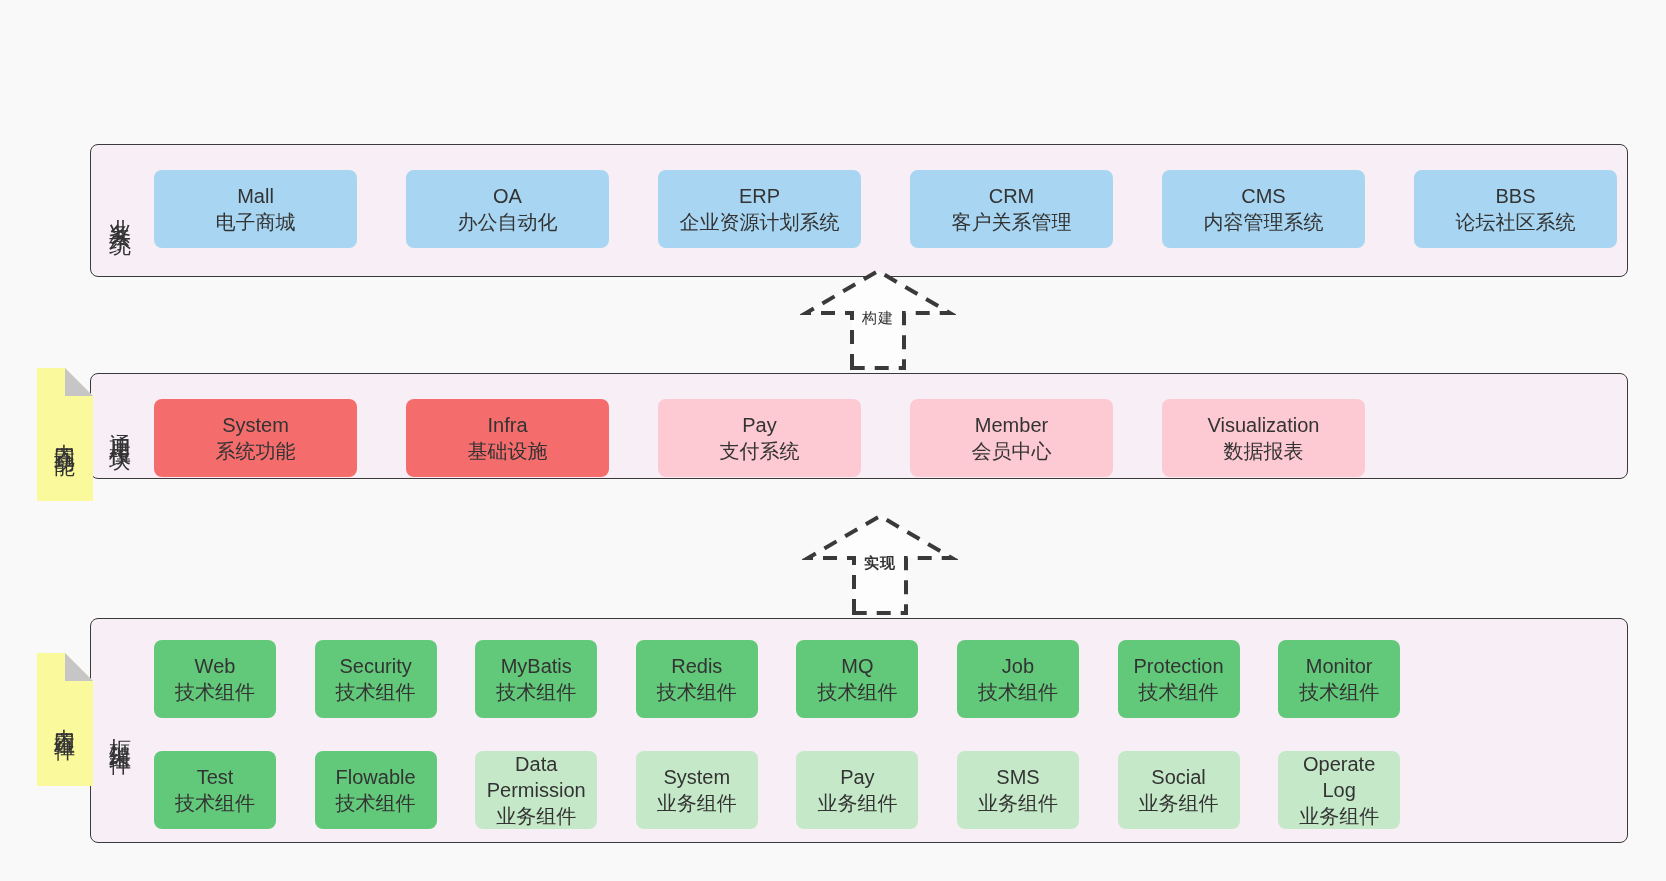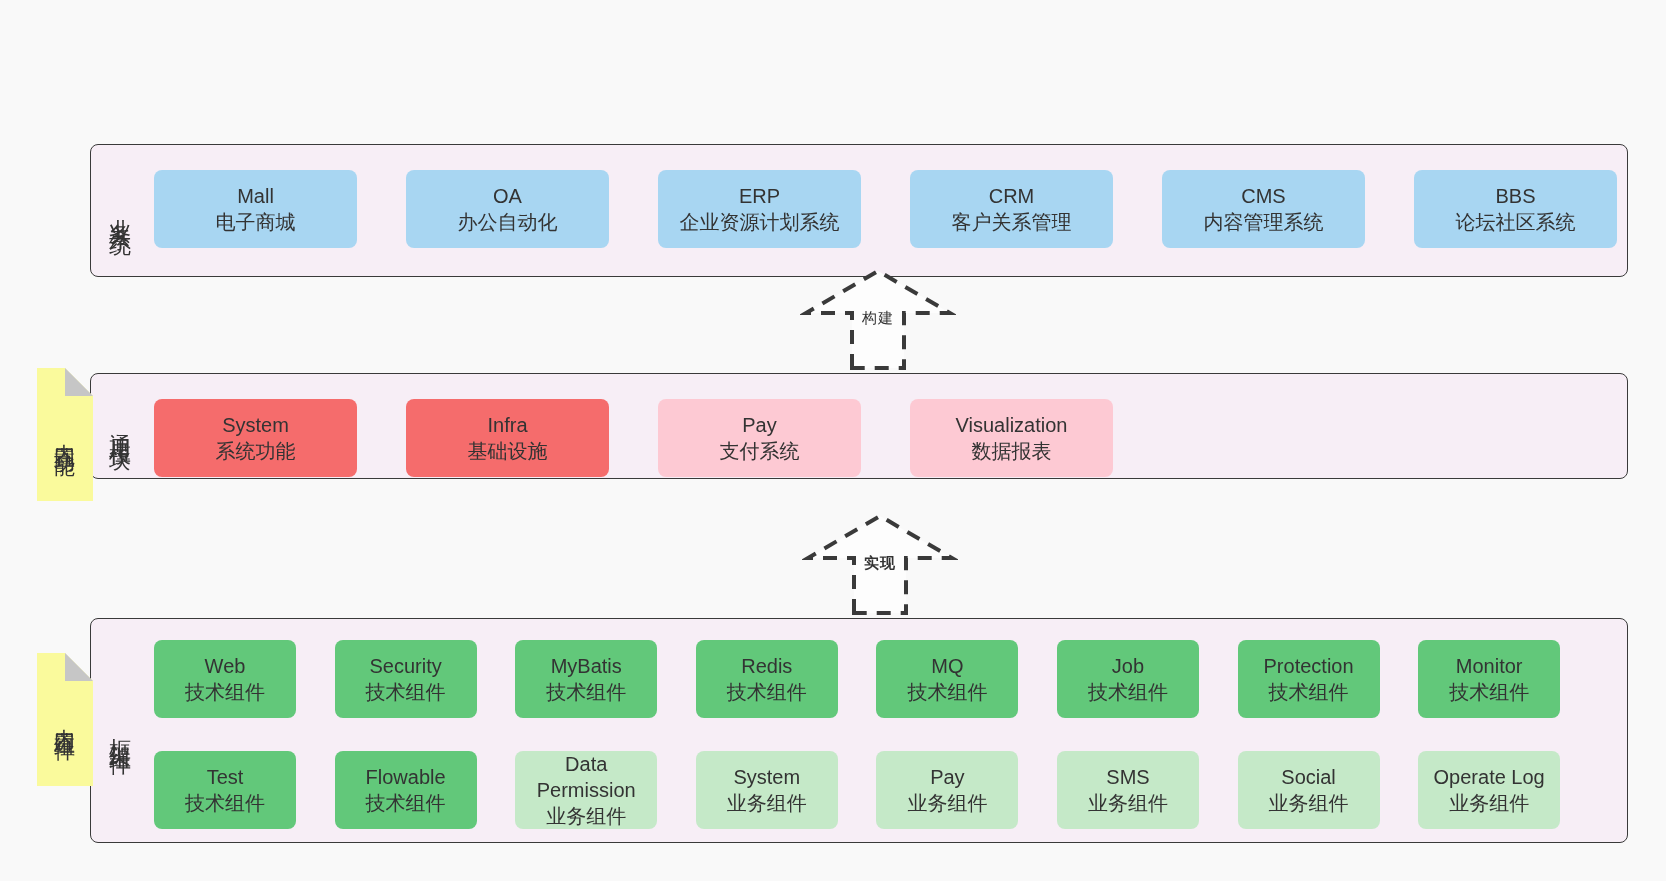--- a/index.html
+++ b/index.html
@@ -16,21 +16,21 @@
   .layer-label-col{position:absolute;left:0;top:0;bottom:0;width:58px;
          display:flex;align-items:center;justify-content:center;}
   .vtext{writing-mode:vertical-lr;text-orientation:upright;font-size:22px;color:var(--text);
          letter-spacing:5px;line-height:1.1;}
 
   .row{position:absolute;left:63px;display:flex;gap:49px;}
   .row.cols8{gap:38.6px;}
   .mbox{height:78px;border-radius:8px;display:flex;flex-direction:column;align-items:center;
         justify-content:center;text-align:center;color:var(--text);font-size:20px;line-height:26px;
         box-sizing:border-box;padding:2px 6px;}
-  .w203{width:203px;} .w149{width:142px;}
+  .w203{width:203px;} .w149{width:122px;}
   .blue{background:var(--blue);} .red{background:var(--red);} .pink{background:var(--pink);}
   .green{background:var(--green);} .green-light{background:var(--green-light);}
 
   .note{position:absolute;left:37px;width:56px;height:133px;background:var(--note-yellow);
         clip-path:polygon(0 0,calc(100% - 28px) 0,100% 28px,100% 100%,0 100%);
         display:flex;align-items:center;justify-content:center;z-index:5;}
   .note .vtext{font-size:21px;letter-spacing:4px;}
   .fold{position:absolute;z-index:6;width:0;height:0;
         border-bottom:28px solid var(--fold-gray);border-right:28px solid transparent;}
 
@@ -99,20 +99,24 @@
       </div>
       <div class="mbox w203 red">
         <span>Infra</span>
         <span>基础设施</span>
       </div>
       <div class="mbox w203 pink">
         <span>Pay</span>
         <span>支付系统</span>
       </div>
       <div class="mbox w203 pink">
+        <span>Member</span>
+        <span>会员中心</span>
+      </div>
+      <div class="mbox w203 pink">
         <span>Visualization</span>
         <span>数据报表</span>
       </div>
     </div>
   </div>
 
   <div class="arrow" style="left:802px;top:510px;font-weight:bold;">
     <svg width="156" height="108" viewBox="0 0 156 108">
       <polygon points="52,103 52,48 6,48 78,6 150,48 104,48 104,103" fill="var(--arrow-fill)" stroke="var(--border)" stroke-width="4" stroke-dasharray="14 10"></polygon>
     </svg>

